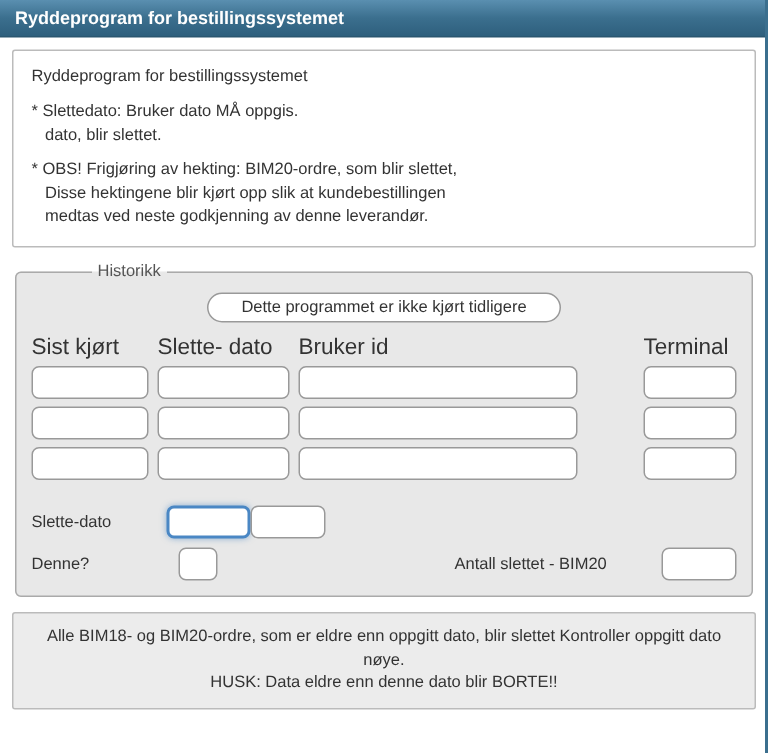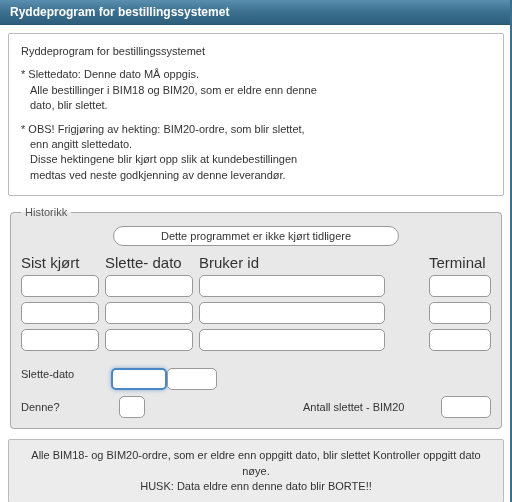--- a/index.html
+++ b/index.html
@@ -40,25 +40,26 @@
     border: 1px solid #aaa;
     margin-top: 10px;
     padding: 8px 10px 10px 10px;
     background: #e8e8e8;
     border-radius: 4px;
   }
   fieldset.hist legend {
     font-size: 11px;
     color: #555;
     padding: 0 4px;
+    margin-left: 40px;
   }
   .status-pill {
     display: block;
     margin: 0 auto 8px auto;
-    width: 286px;
+    width: 236px;
     background: #fff;
     border: 1px solid #999;
     border-radius: 10px;
     text-align: center;
     padding: 3px 0;
     font-size: 11px;
   }
   .cols {
     display: flex;
     gap: 6px;
@@ -76,20 +77,21 @@
   }
   .cell {
     background: #fff;
     border: 1px solid #999;
     border-radius: 5px;
     height: 22px;
     margin-bottom: 5px;
   }
   .formrow {
     display: flex;
+    align-items: center;
     margin-top: 12px;
     gap: 0;
   }
   .formrow2 {
     display: flex;
     align-items: center;
     margin-top: 6px;
     gap: 8px;
   }
   .lbl-left { width: 90px; font-size: 11px; }
@@ -137,27 +139,25 @@
 
 <div class="titlebar">
   <span>Ryddeprogram for bestillingssystemet</span>
 </div>
 
 <div class="content">
 
   <div class="infobox">
     <p>Ryddeprogram for bestillingssystemet</p>
     <p>
-      <span>* Slettedato: Denne dato MÅ oppgis.</span><br>
-      <span class="indent">Alle bestillinger i BIM18 og BIM20, som er eldre enn denne</span>
+      <span>* Slettedato: Bruker dato MÅ oppgis.</span><br>
       <span class="indent">dato, blir slettet.</span>
     </p>
     <p>
       <span>* OBS! Frigjøring av hekting: BIM20-ordre, som blir slettet,</span><br>
-      <span class="indent">enn angitt slettedato.</span>
       <span class="indent">Disse hektingene blir kjørt opp slik at kundebestillingen</span>
       <span class="indent">medtas ved neste godkjenning av denne leverandør.</span>
     </p>
   </div>
 
   <fieldset class="hist">
     <legend>Historikk</legend>
     <div class="status-pill">Dette programmet er ikke kjørt tidligere</div>
 
     <div class="cols">

